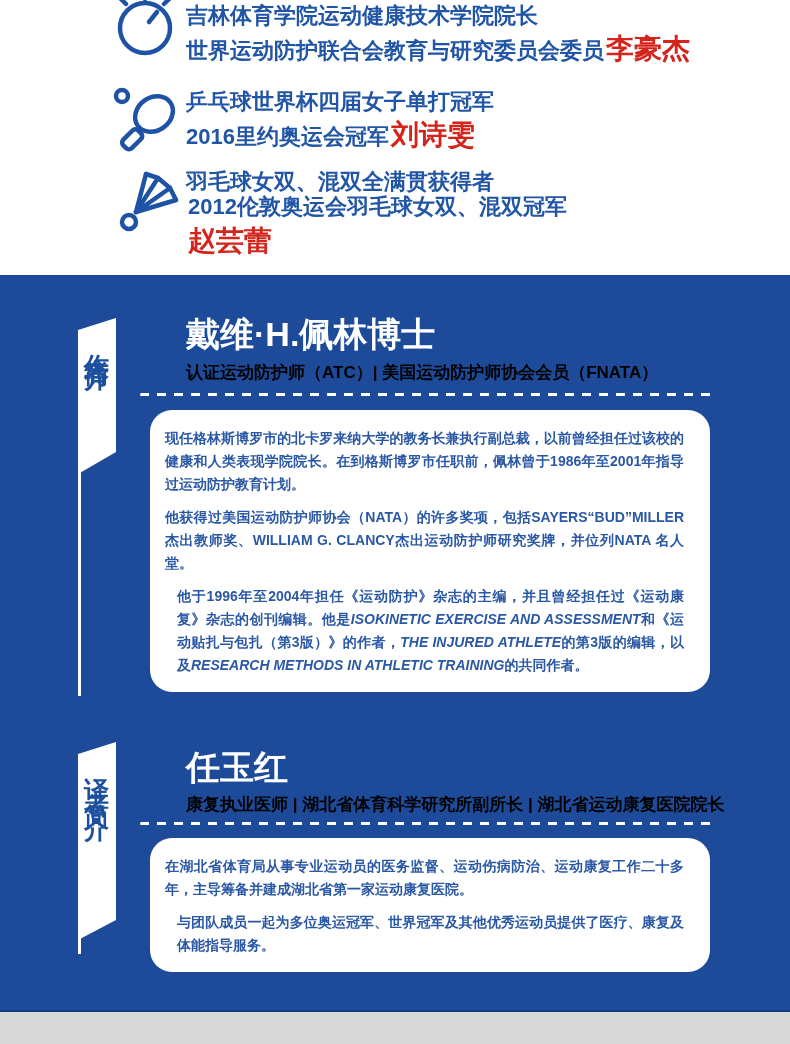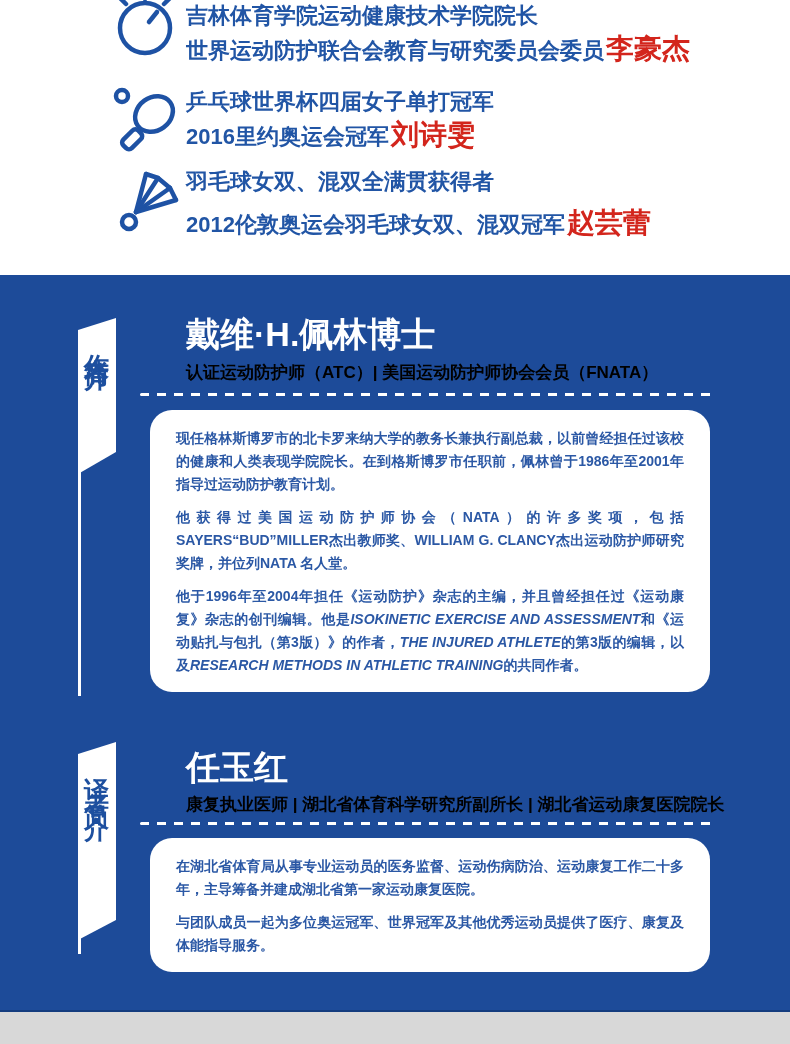--- a/index.html
+++ b/index.html
@@ -32,24 +32,24 @@
   
   .sec-title{position:absolute;left:186px;color:#ffffff;font-weight:bold;font-size:34px;white-space:nowrap;}
   .sec-sub{position:absolute;left:186px;color:#000000;font-weight:bold;font-size:17px;white-space:nowrap;}
   .dash{
     position:absolute;left:140px;width:572px;height:3px;border-radius:2px;
     background:repeating-linear-gradient(90deg,#ffffff 0 9px,transparent 9px 17px);
   }
   
   .content-box{
     position:absolute;left:150px;width:560px;box-sizing:border-box;
-    background:#ffffff;border-radius:22px;padding:17px 26px 15px 26px;color:#2b58a5;
+    background:#ffffff;border-radius:22px;padding:17px 26px 15px 15px;color:#2b58a5;
   }
   .content-box p{margin:0 0 10px 0;font-size:14px;line-height:23px;font-weight:600;text-align:justify;}
-  .content-box p:last-child{margin-bottom:0;}
+  .content-box p:last-child{margin-bottom:0;margin-left:12px;}
   .content-box .it{font-style:italic;}
   .box-author{top:410px;}
   .box-translator{top:838px;}
   .icon-stroke{stroke:#1e52a4;fill:none;stroke-width:4.5;stroke-linecap:round;stroke-linejoin:round;}
 </style>
 </head>
 <body>
 
 <div class="page">
 
@@ -87,21 +87,21 @@
       <g class="icon-stroke">
         <circle cx="17" cy="58" r="7"></circle>
         <path d="M24 48 L34 10"></path>
         <path d="M24 48 L46 14"></path>
         <path d="M24 48 L58 24"></path>
         <path d="M24 48 L64 36"></path>
         <path d="M34 10 L46 14 L58 24 L64 36"></path>
       </g>
     </svg>
     <div class="e-line" style="top:167px;">羽毛球女双、混双全满贯获得者</div>
-    <div class="e-line e-line2" style="top:204px;">
+    <div class="e-line e-line2" style="top:192px;flex-direction:column;">
       <span>2012伦敦奥运会羽毛球女双、混双冠军</span>
       <span class="e-name">赵芸蕾</span>
     </div>
   </div>
 
   <div class="blue-band"></div>
 
   <div class="tab tab-author">
     <div class="tab-label">作者简介</div>
   </div>

